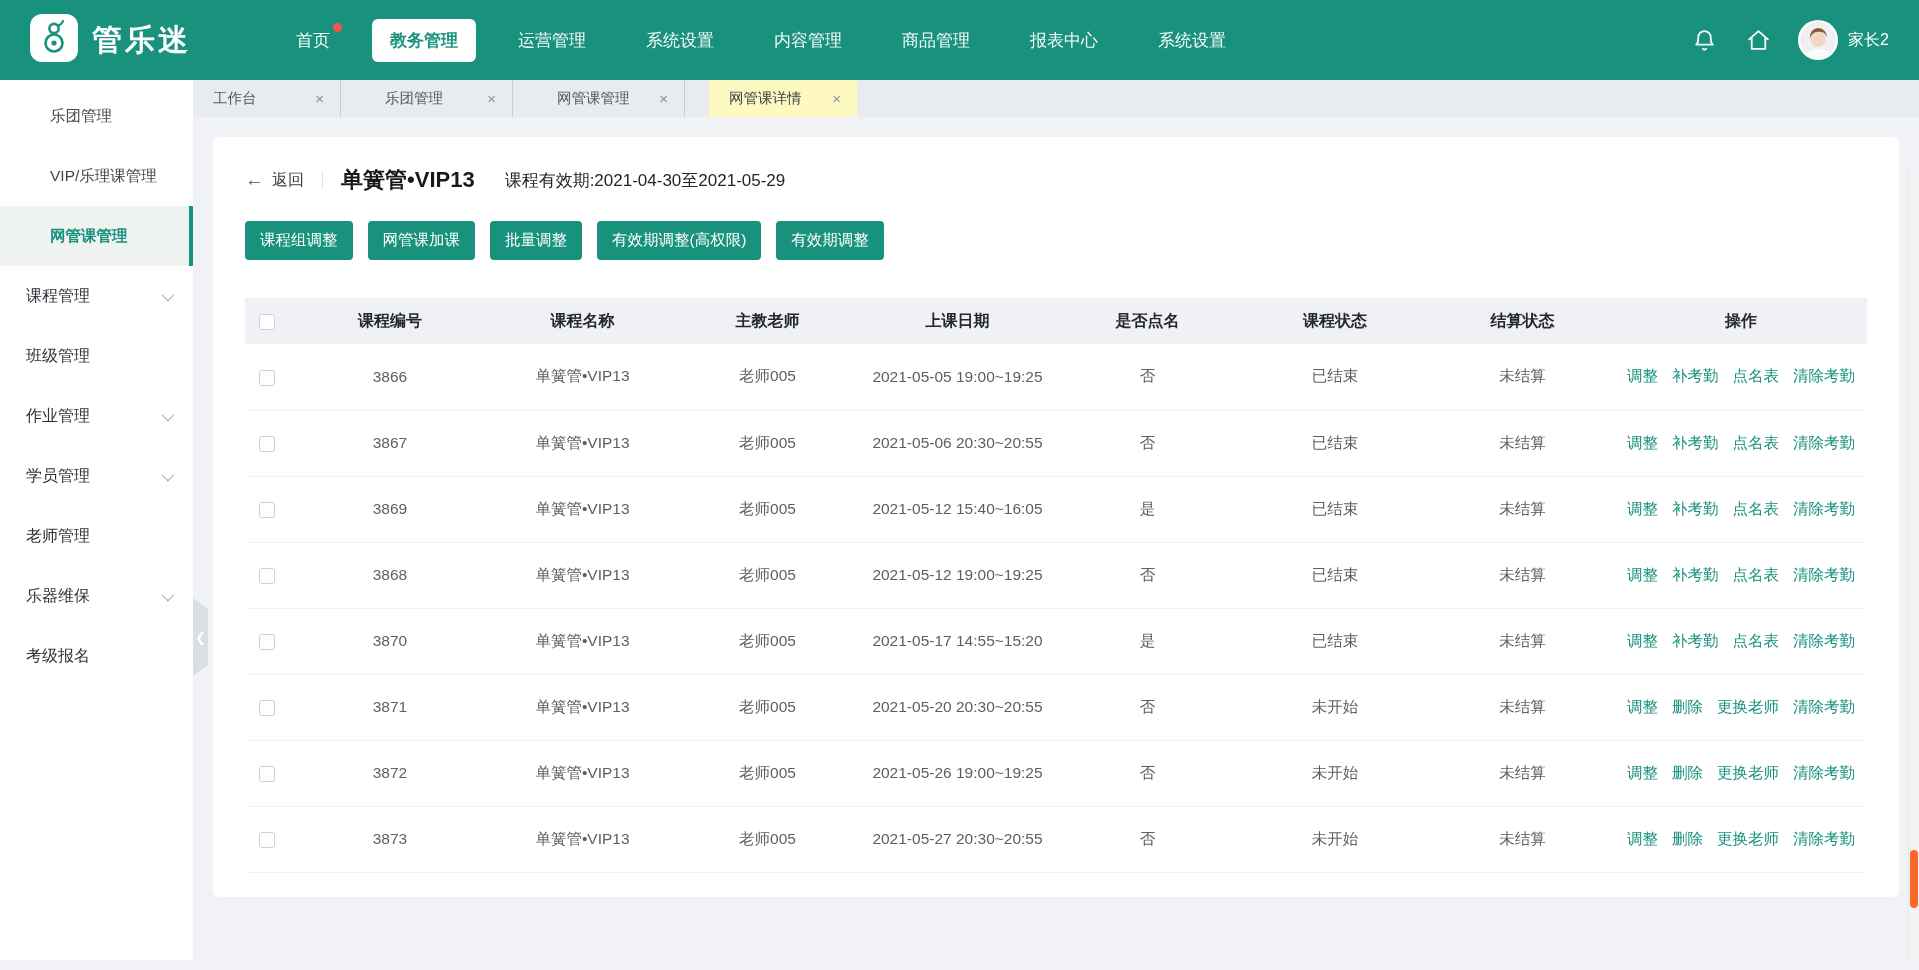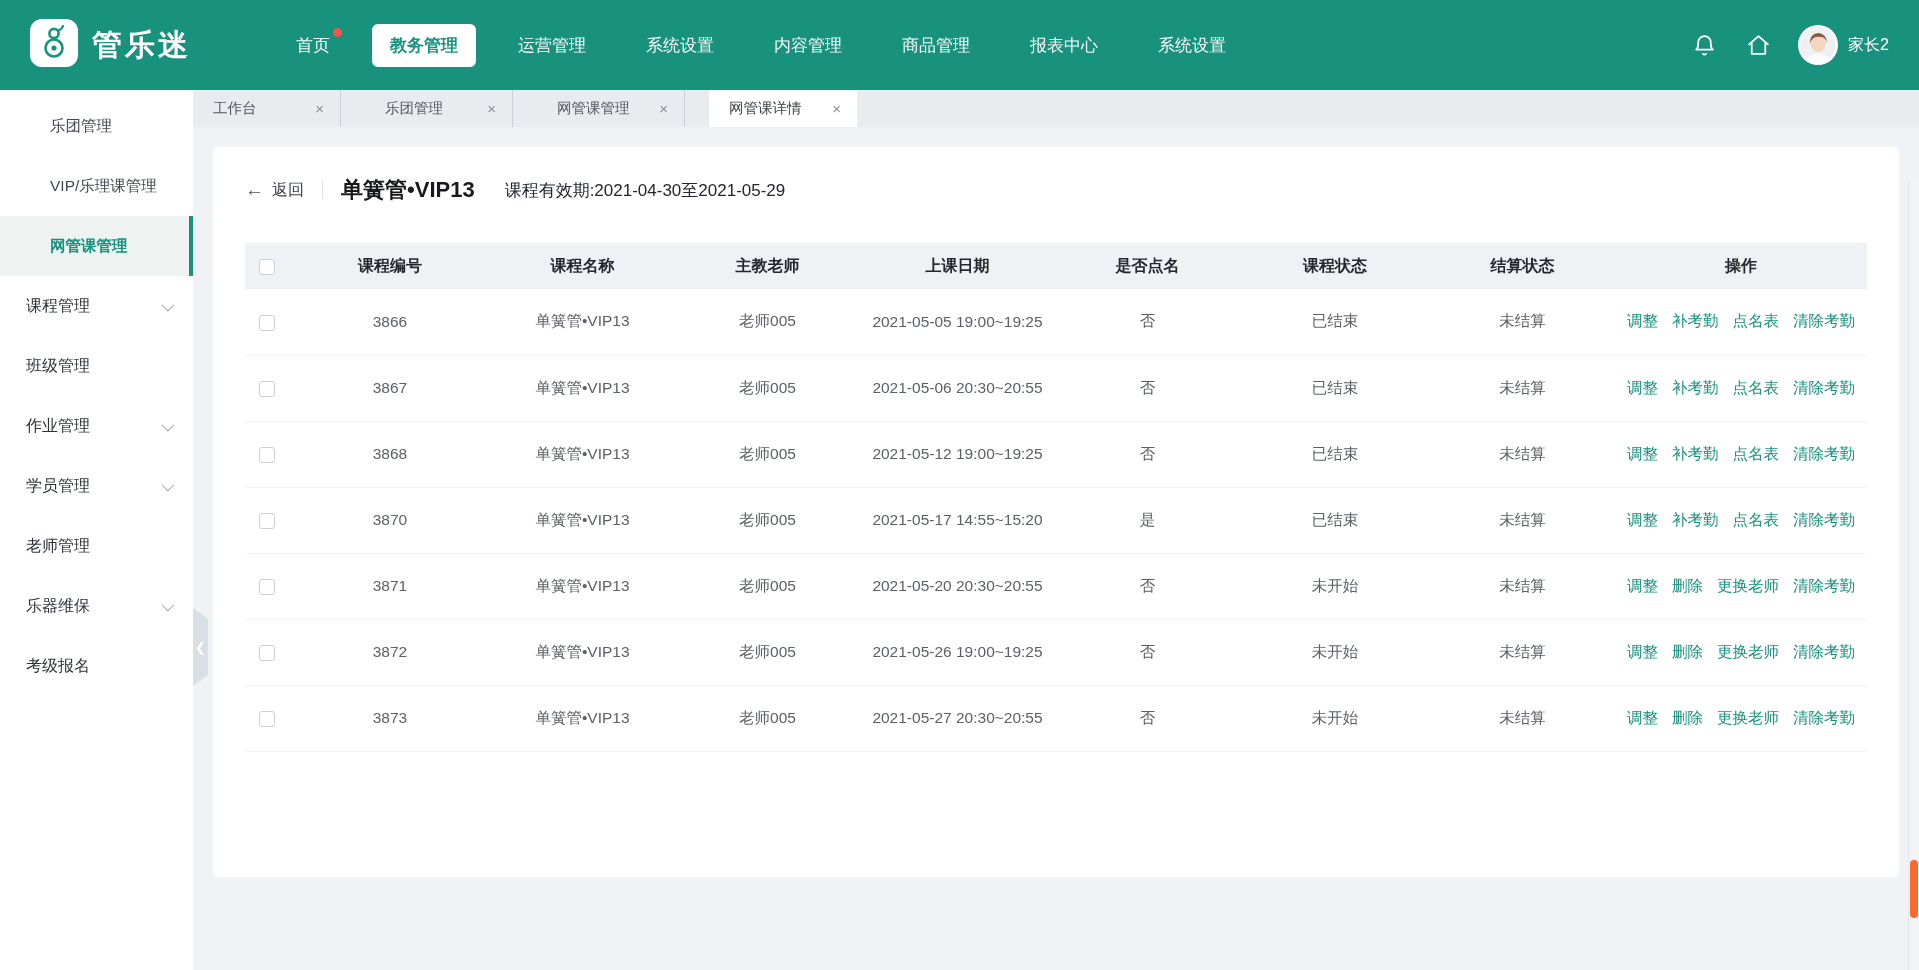--- a/index.html
+++ b/index.html
@@ -4,21 +4,21 @@
 <style>
   * { margin:0; padding:0; box-sizing:border-box; }
   html,body { width:1919px; height:970px; overflow:hidden; }
   body { font-family:"Liberation Sans","DejaVu Sans",sans-serif; background:#f0f2f5; color:#303133; }
   :root{
     --accent:#18917d; --badge:#f5544d; --thumb:#f96a2a;
     --pagebg:#f0f2f5; --tabbg:#e9ecef;
   }
 
   
-  .topbar{ height:90px; background:var(--accent); display:flex; align-items:center; padding:0 30px; position:relative; z-index:5;}
+  .topbar{ height:80px; background:var(--accent); display:flex; align-items:center; padding:0 30px; position:relative; z-index:5;}
   .brand{ display:flex; align-items:center; gap:14px; min-width:200px;}
   .brand-name{ color:#fff; font-size:30px; font-weight:bold; letter-spacing:3px;}
   .topnav{ display:flex; align-items:center; margin-left:48px; gap:24px;}
   .nav-item{ position:relative; color:rgba(255,255,255,.96); font-size:17px; padding:10px 18px; cursor:pointer; border-radius:6px; white-space:nowrap;}
   .nav-item.active{ background:#fff; color:var(--accent); font-weight:bold;}
   .nav-dot{ position:absolute; top:4px; right:6px; width:9px; height:9px; border-radius:50%; background:var(--badge); display:none;}
   .nav-item.has-badge .nav-dot{ display:block;}
   .topbar-right{ margin-left:auto; display:flex; align-items:center; gap:26px;}
   .icon-btn{ width:28px; height:28px; display:flex; align-items:center; justify-content:center; cursor:pointer;}
   .user-box{ display:flex; align-items:center; gap:10px; cursor:pointer;}
@@ -37,21 +37,21 @@
   .chev.down{ transform:rotate(45deg) translateY(-2px);}
   .collapse-handle{ position:absolute; left:193px; top:518px; width:15px; height:78px; background:#d8dfe5;
       clip-path:polygon(0 0,100% 14%,100% 86%,0 100%); display:flex; align-items:center; justify-content:center;
       color:#fff; font-size:13px; cursor:pointer; z-index:4;}
 
   
   .content{ flex:1; display:flex; flex-direction:column; background:var(--pagebg); min-width:0;}
   .tabbar{ height:37px; background:var(--tabbg); display:flex; align-items:stretch; flex:none;gap:24px;}
   .tab{ width:148px; display:flex; align-items:center; justify-content:space-between; padding:0 14px 0 20px;
         font-size:14.5px; color:#53575e; cursor:pointer; border-right:1px solid #ccd0d6;}
-  .tab.active{ background:#ffffff; border-right:none; border-radius:3px 3px 0 0; color:#3e4248;}
+  .tab.active{ background:#fef9c3; border-right:none; border-radius:3px 3px 0 0; color:#3e4248;}
   .tab-close{ color:#8a8f99; font-size:15px; line-height:1; padding:2px; cursor:pointer;}
 
   
   .page{ padding:20px; flex:1;}
   .card{ background:#fff; border-radius:6px; min-height:730px; padding:28px 32px 24px 32px;}
   .detail-header{ display:flex; align-items:center;}
   .back-btn{ display:flex; align-items:center; gap:8px; font-size:16px; color:#3a3e45; cursor:pointer;}
   .back-arrow{ font-size:19px; color:#4a5058;}
   .dh-divider{ width:1px; height:18px; background:#dcdfe6; margin:0 18px;}
   .dh-title{ font-size:22px; font-weight:bold; color:#17191d;}
@@ -217,20 +217,27 @@
         <div class="detail-header">
           <span class="back-btn">
             <span class="back-arrow">←</span>
             <span>返回</span>
           </span>
           <span class="dh-divider"></span>
           <span class="dh-title">单簧管•VIP13</span>
           <span class="dh-validity">课程有效期:2021-04-30至2021-05-29</span>
         </div>
 
+        <div class="btn-row">
+            <button class="btn">课程组调整</button>
+            <button class="btn">网管课加课</button>
+            <button class="btn">批量调整</button>
+            <button class="btn">有效期调整(高权限)</button>
+            <button class="btn">有效期调整</button>
+          </div>
 
         <table>
           <colgroup>
             <col style="width:45px">
               <col style="width:200px">
               <col style="width:185px">
               <col style="width:185px">
             <col style="width:195px">
               <col style="width:185px">
               <col style="width:190px">
@@ -268,20 +275,31 @@
     <td>单簧管•VIP13</td>
     <td>老师005</td>
     <td>2021-05-06 20:30~20:55</td>
     <td>否</td>
     <td>已结束</td>
     <td>未结算</td>
     <td><a class="op-link">调整</a><a class="op-link">补考勤</a><a class="op-link">点名表</a><a class="op-link">清除考勤</a></td>
   </tr>
               <tr>
     <td class="col-cb"><span class="checkbox"></span></td>
+    <td>3869</td>
+    <td>单簧管•VIP13</td>
+    <td>老师005</td>
+    <td>2021-05-12 15:40~16:05</td>
+    <td>是</td>
+    <td>已结束</td>
+    <td>未结算</td>
+    <td><a class="op-link">调整</a><a class="op-link">补考勤</a><a class="op-link">点名表</a><a class="op-link">清除考勤</a></td>
+  </tr>
+              <tr>
+    <td class="col-cb"><span class="checkbox"></span></td>
     <td>3868</td>
     <td>单簧管•VIP13</td>
     <td>老师005</td>
     <td>2021-05-12 19:00~19:25</td>
     <td>否</td>
     <td>已结束</td>
     <td>未结算</td>
     <td><a class="op-link">调整</a><a class="op-link">补考勤</a><a class="op-link">点名表</a><a class="op-link">清除考勤</a></td>
   </tr>
               <tr>

